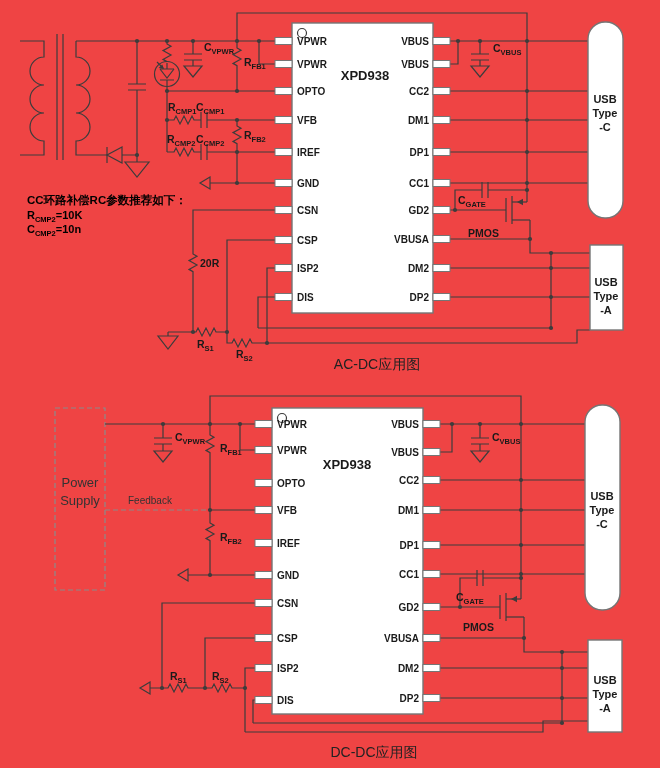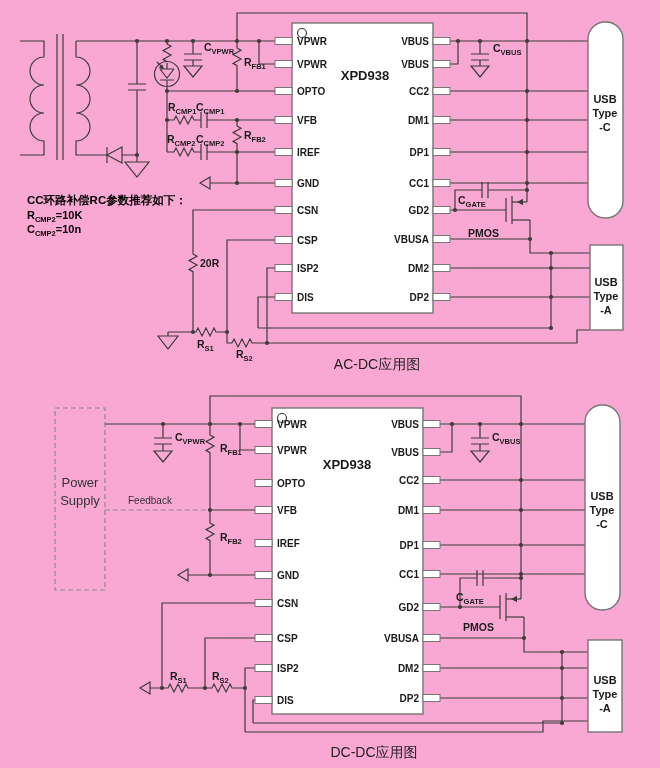--- a/index.html
+++ b/index.html
@@ -1,16 +1,16 @@
 <!DOCTYPE html>
 <html><head>
 <meta charset="utf-8">
 <style>
   html,body{margin:0;padding:0;background:#ffffff;}
-  .canvas{width:660px;height:768px;background:#f9a8d4;position:relative;font-family:"Liberation Sans",sans-serif;}
+  .canvas{width:660px;height:768px;background:#ef4444;position:relative;font-family:"Liberation Sans",sans-serif;}
   svg{display:block;}
   .w{stroke:#3c3c3c;stroke-width:1.2;fill:none;}
   .box{stroke:#757575;stroke-width:1.4;fill:#ffffff;}
   .pbx{stroke:#757575;stroke-width:1;fill:#ffffff;}
   .dash{stroke:#8a8a8a;stroke-width:1.2;fill:none;stroke-dasharray:5 3;}
   .dot{fill:#3c3c3c;stroke:none;}
   .af{fill:#3c3c3c;stroke:none;}
   text{fill:#1a1a1a;font-family:"Liberation Sans",sans-serif;}
   .pin{font-size:10px;font-weight:600;}
   .cname{font-size:13px;font-weight:600;}

